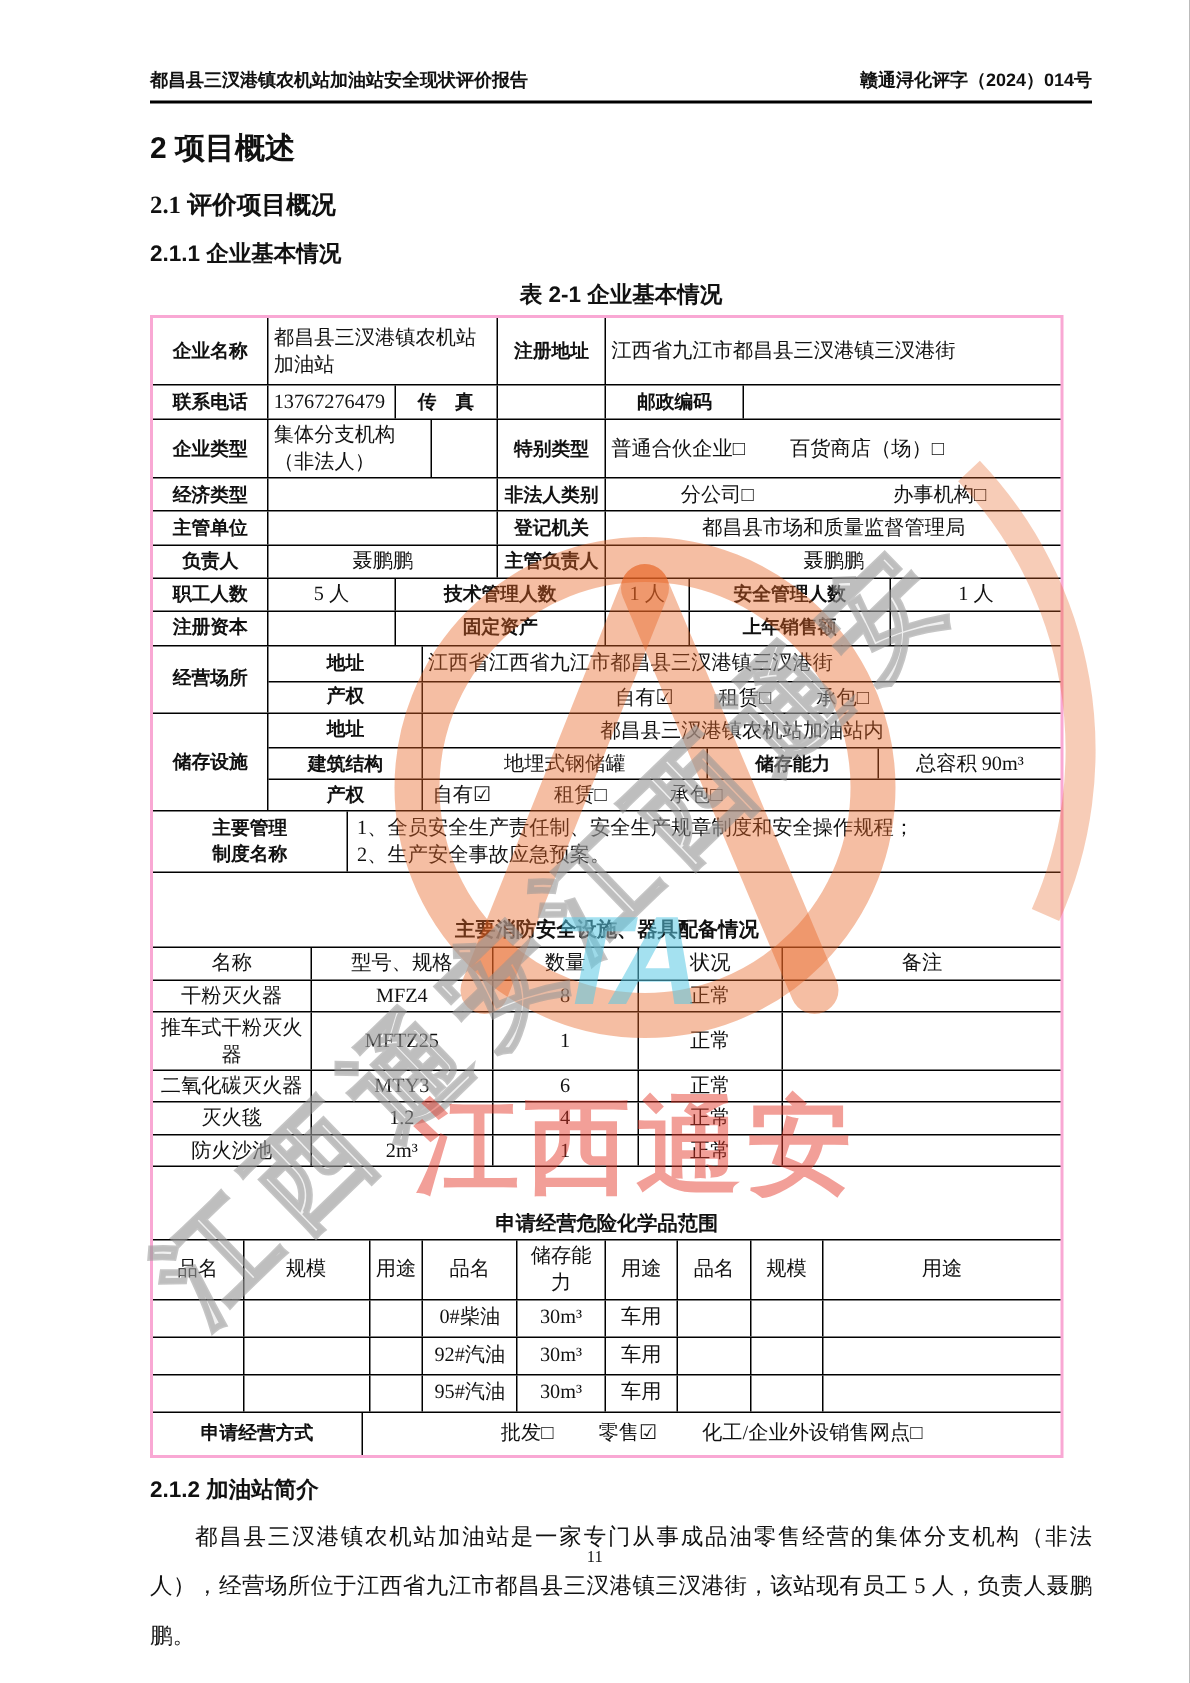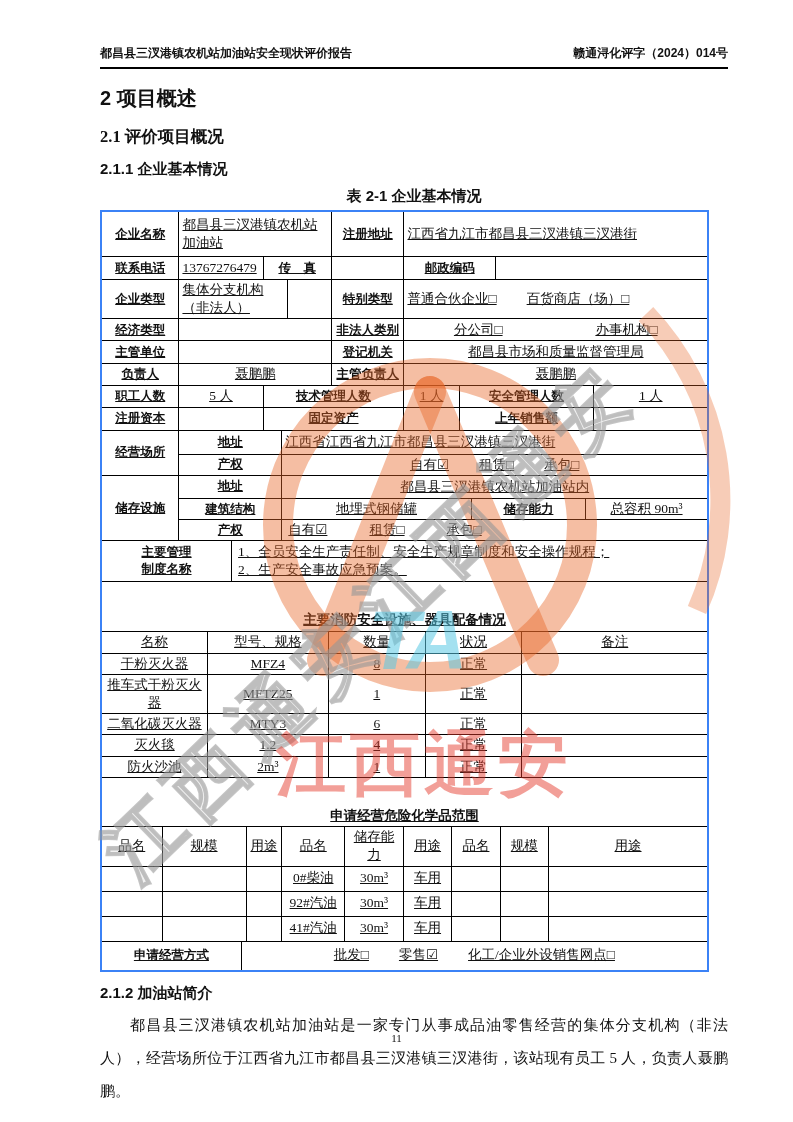--- a/index.html
+++ b/index.html
@@ -11,21 +11,21 @@
   .pg-header{display:flex;justify-content:space-between;align-items:flex-end;
              border-bottom:2px solid #000;padding-bottom:5px;
              font-family:"Liberation Sans","DejaVu Sans",sans-serif;font-weight:700;font-size:12px;}
 
   .h1{font-family:"Liberation Sans","DejaVu Sans",sans-serif;font-weight:700;font-size:20px;margin:16px 0 0 0;}
   .h2{font-weight:700;font-size:16.5px;margin:14px 0 0 0;font-family:"Liberation Serif","DejaVu Serif",serif;}
   .h3{font-family:"Liberation Sans","DejaVu Sans",sans-serif;font-weight:700;font-size:15px;margin:12px 0 0 0;}
   .tbl-title{text-align:center;font-family:"Liberation Sans","DejaVu Sans",sans-serif;font-weight:700;font-size:15px;margin:8px 0 4px 0;}
 
   
-  .tbl{border:2px solid #3b82f6;width:609px;box-sizing:border-box;font-size:13.5px;text-decoration:underline;}
+  .tbl{border:2px solid #f9a8d4;width:609px;box-sizing:border-box;font-size:13.5px;}
   .tr{display:flex;border-bottom:1px solid #000;align-items:stretch;}
   .tr.last{border-bottom:none;}
   .td{border-right:1px solid #000;box-sizing:border-box;display:flex;align-items:center;justify-content:center;
       padding:1px 3px;min-width:0;overflow:hidden;text-align:center;line-height:1.35;}
   .td:last-child{border-right:none;flex:1;}
   .lbl{font-family:"Liberation Sans","DejaVu Sans",sans-serif;font-weight:700;font-size:12.5px;}
   .val{font-family:"Liberation Serif","DejaVu Serif",serif;}
   .left{justify-content:flex-start;text-align:left;}
   .subcol{flex:1;display:flex;flex-direction:column;min-width:0;}
   .sr{display:flex;border-bottom:1px solid #000;flex:1;align-items:stretch;justify-content:flex-end;}
@@ -274,21 +274,21 @@
             <div class="td val" style="width: 9.7%;">30m³</div>
             <div class="td val" style="width: 8%;">车用</div>
             <div class="td val" style="width: 8%;"></div>
             <div class="td val" style="width: 8%;"></div>
             <div class="td val"></div>
           </div>
           <div class="tr">
             <div class="td val" style="width: 10%;"></div>
             <div class="td val" style="width: 13.9%;"></div>
             <div class="td val" style="width: 5.9%;"></div>
-            <div class="td val" style="width: 10.4%;">41#汽油</div>
+            <div class="td val" style="width: 10.4%;">95#汽油</div>
             <div class="td val" style="width: 9.7%;">30m³</div>
             <div class="td val" style="width: 8%;">车用</div>
             <div class="td val" style="width: 8%;"></div>
             <div class="td val" style="width: 8%;"></div>
             <div class="td val"></div>
           </div>
         </div>
 
       <div class="tr last" style="min-height:28px">
         <div class="td lbl" style="width:23.1%">申请经营方式</div>

